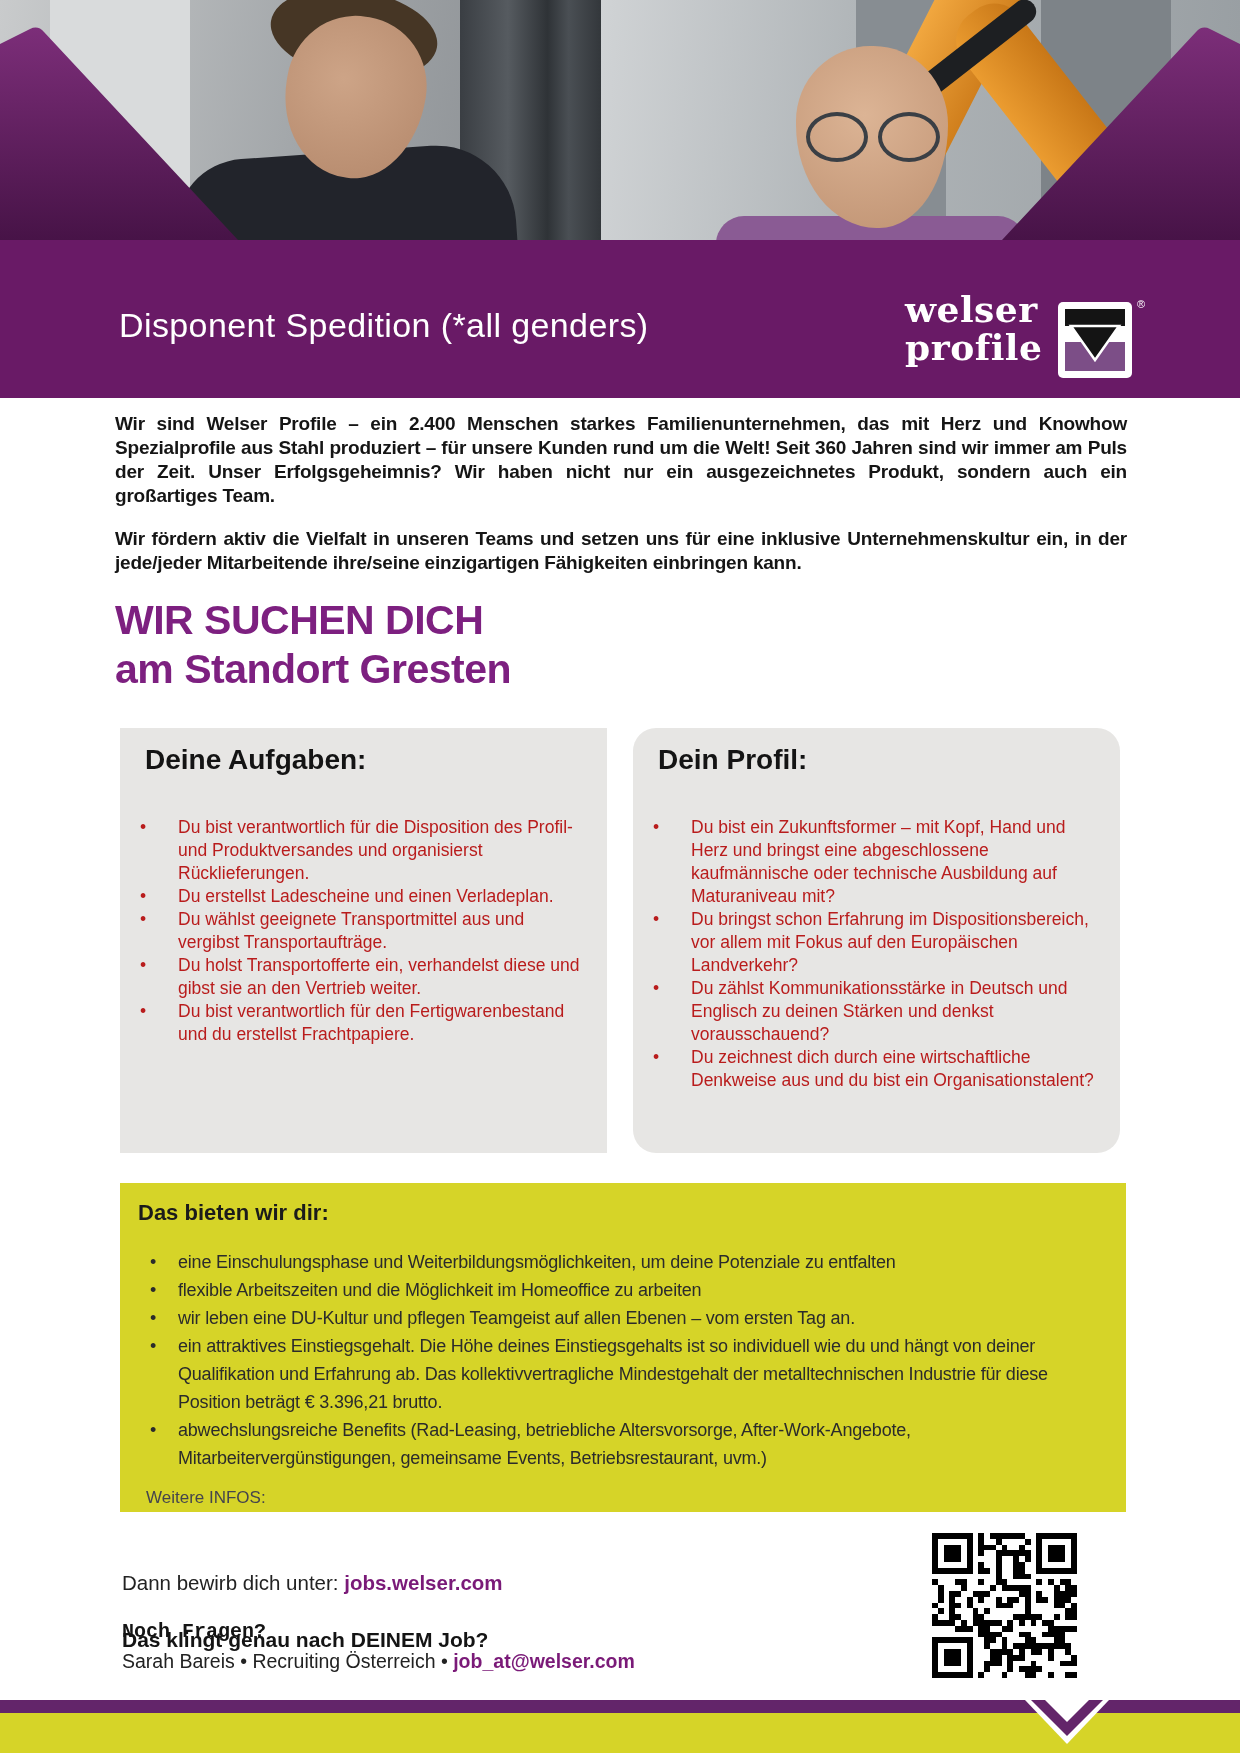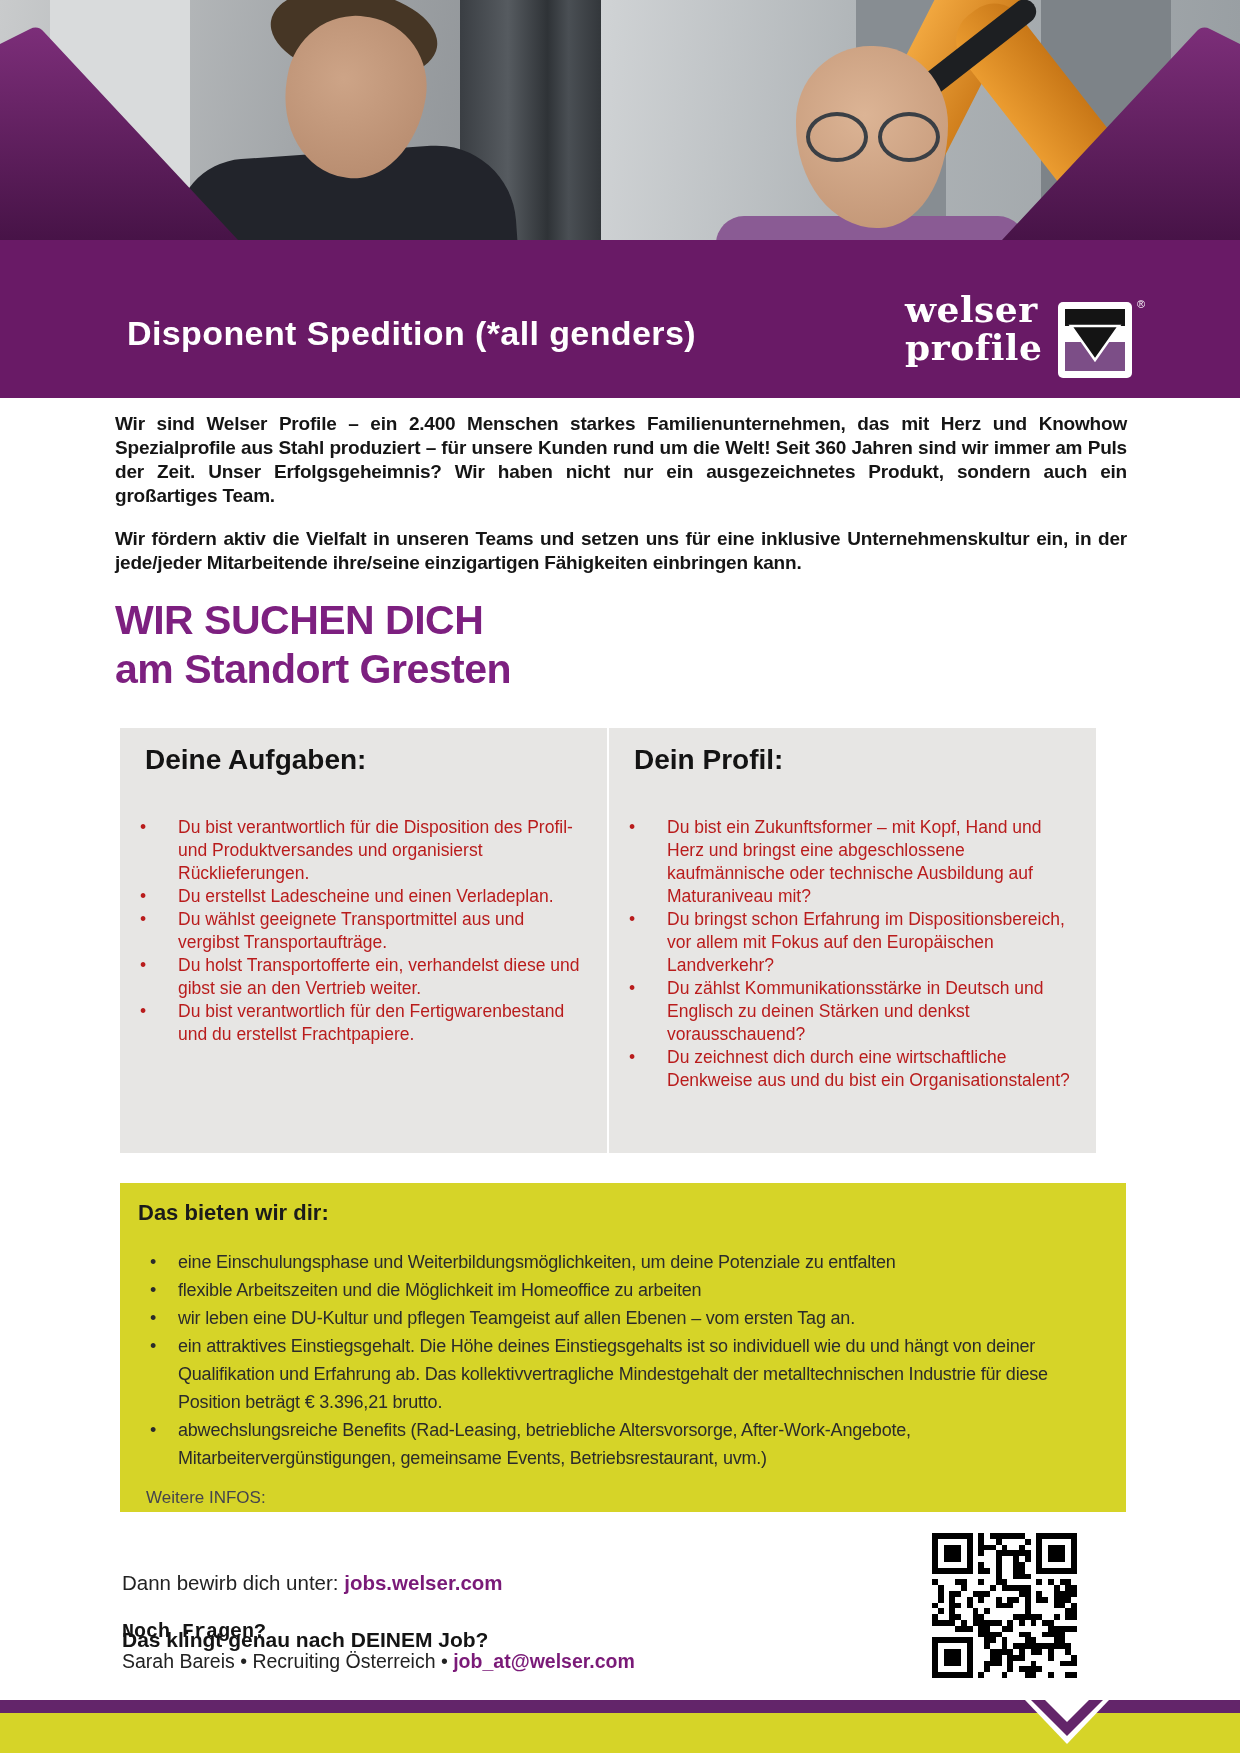--- a/index.html
+++ b/index.html
@@ -38,42 +38,42 @@
   .glasses::before,.glasses::after{content:"";position:absolute;top:0;width:54px;height:42px;
           border:4px solid #3a3f45;border-radius:50%;}
   .glasses::before{left:2px;} .glasses::after{right:2px;}
   .shirt-r{position:absolute;left:115px;top:216px;width:310px;height:28px;background:#8a5b94;
            border-radius:46px 46px 0 0;}
   .corner{position:absolute;top:0;height:240px;}
   .corner-l{left:0;width:240px;} .corner-r{right:0;width:240px;}
 
   
   .banner{position:absolute;left:0;top:240px;width:1240px;height:158px;background:#691A66;}
-  .banner h1{position:absolute;left:115px;top:62px;margin:12px;color:#fff;font-size:34px;
-             font-weight:700;letter-spacing:.4px;white-space:nowrap;}
+  .banner h1{position:absolute;left:115px;top:62px;margin:4px;color:#fff;font-size:34px;
+             font-weight:400;letter-spacing:.4px;white-space:nowrap;}
   .logo-text{position:absolute;left:905px;top:50px;color:#fff;font-family:"DejaVu Serif",serif;
              font-weight:700;font-size:36px;line-height:38px;letter-spacing:.5px;}
   .logo-text span{display:block;}
   .logo-mark{position:absolute;left:1058px;top:62px;width:74px;height:76px;}
   .reg{position:absolute;left:1137px;top:58px;color:#fff;font-size:11px;}
 
   
   .intro{position:absolute;left:115px;width:1012px;margin:0;font-size:19px;line-height:24px;
          font-weight:700;text-align:justify;color:#151515;letter-spacing:-.2px;}
   .p1{top:412px;} .p2{top:527px;}
 
   
   .headline{position:absolute;left:115px;top:596px;margin:0;font-size:41px;line-height:49px;
             font-weight:700;color:#7D2080;letter-spacing:-.5px;}
   .headline span{display:block;}
 
   
   .box{position:absolute;top:728px;width:487px;height:425px;background:#E7E6E4;
        box-sizing:border-box;padding:16px 26px 0 0;}
-  .box-tasks{left:120px;} .box-profil{left:609px;}
+  .box-tasks{left:120px;} .box-profil{left:633px;border-radius:23px;}
   .box h3{margin:0 0 0 25px;font-size:28px;font-weight:700;color:#141414;}
   .box ul{list-style:none;margin:40px 0 0;padding:0;}
   .box li{position:relative;padding-left:58px;font-size:17.5px;line-height:23px;color:#b91c1c;}
   .box li::before{content:"•";position:absolute;left:20px;}
 
   
   .offer{position:absolute;left:120px;top:1183px;width:1006px;height:329px;background:#D6D428;
          box-sizing:border-box;padding:17px 30px 0 16px;overflow:hidden;}
   .offer h3{margin:0 0 0 2px;font-size:22px;font-weight:700;color:#1b1b1b;}
   .offer ul{list-style:none;margin:22px 0 0;padding:0;}

